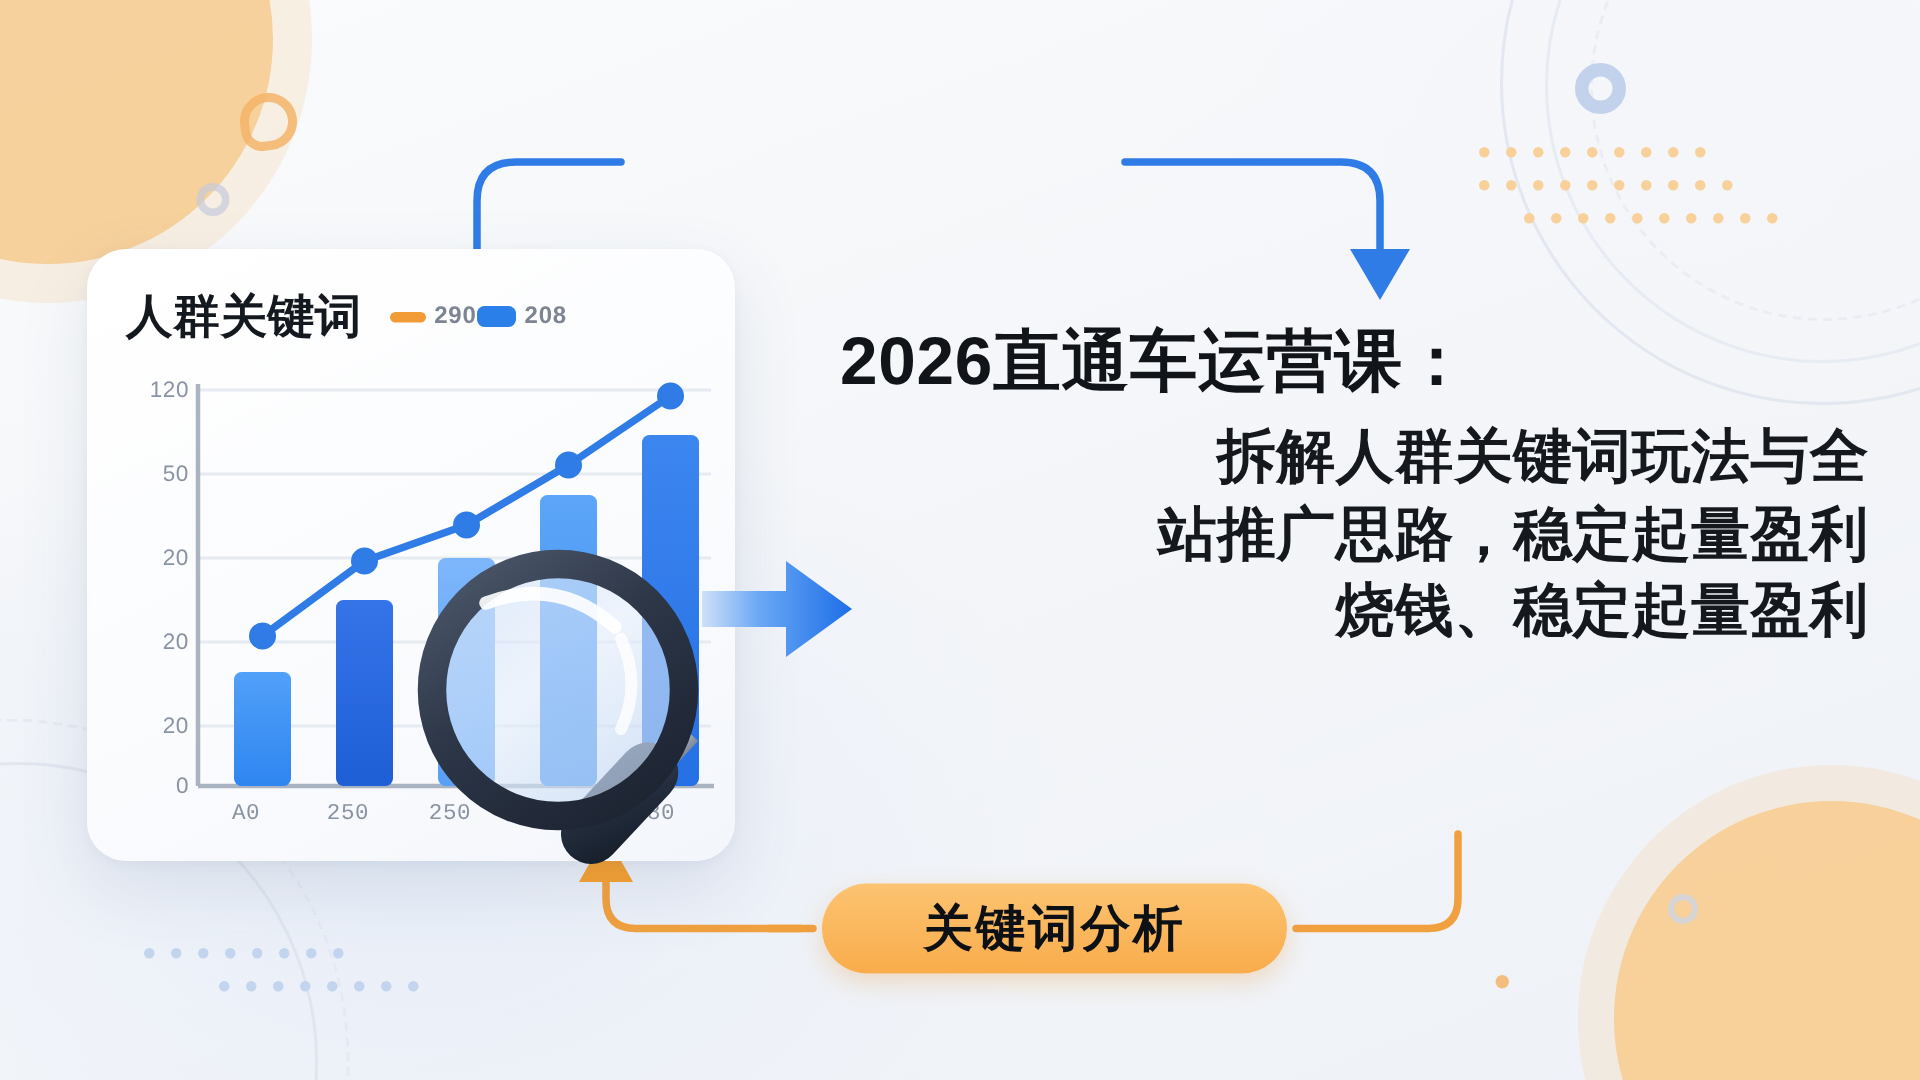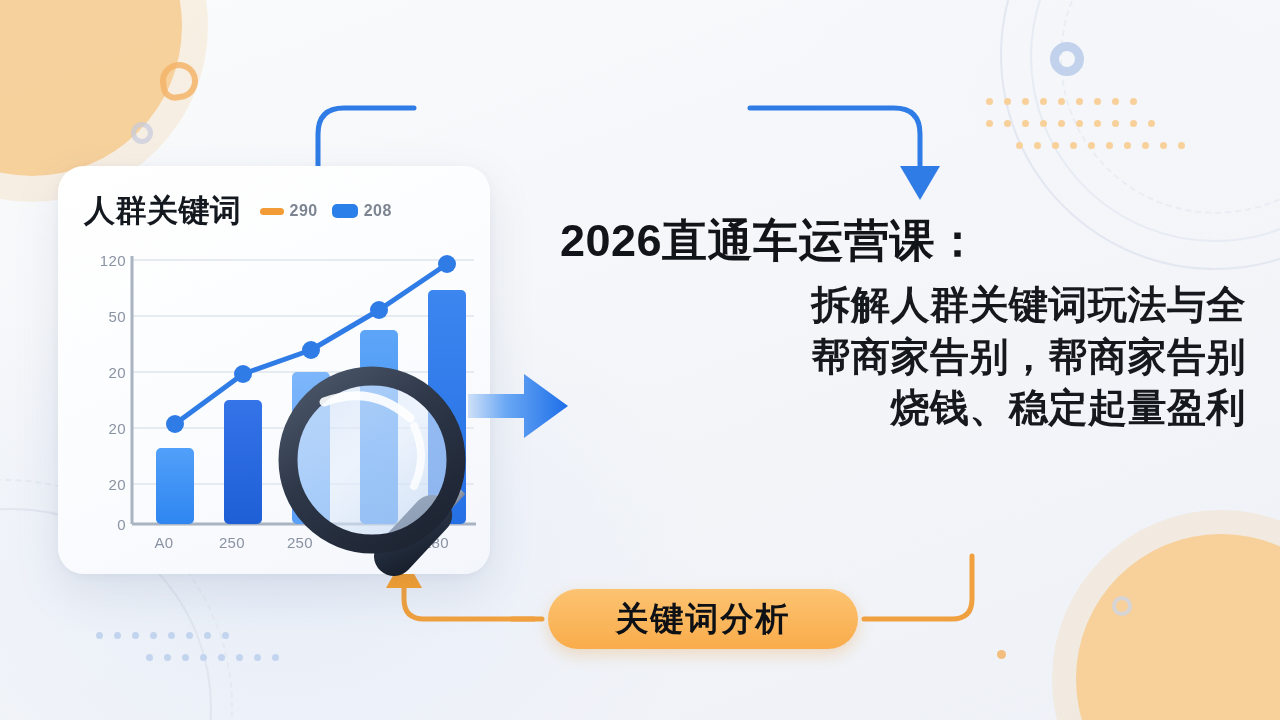--- a/index.html
+++ b/index.html
@@ -102,34 +102,34 @@
   }
   .card-head {
     position: absolute; left: 26px; top: 24px; right: 18px;
     display: flex; align-items: center; gap: 14px;
   }
   .card-title {
     font-size: 31px; font-weight: 700; color: #14181f;
     letter-spacing: 0.5px; white-space: nowrap;
     font-family: "Liberation Sans", "DejaVu Sans", sans-serif;
   }
-  .legend { display: flex; align-items: center; gap: 14px; margin-left: 4px; }
+  .legend { display: flex; align-items: center; margin-left: 4px; }
   .legend-item { display: flex; align-items: center; gap: 6px; }
   .legend-swatch-line { width: 24px; height: 7px; border-radius: 4px; background: #f29c38; }
   .legend-swatch-bar  { width: 26px; height: 14px; border-radius: 5px; background: #2a7fe8; }
   .legend-label { font-size: 16px; color: #7d8592; font-weight: 600; letter-spacing: .5px; }
 
   
   #plot { position: absolute; left: 0; top: 86px; width: 432px; height: 322px; }
   .ylabels { position: absolute; left: 16px; top: 0; width: 52px; height: 272px; }
   .ylabel {
     position: absolute; right: 0; font-size: 15px; color: #8a93a3;
     transform: translateY(-50%); letter-spacing: .4px; font-weight: 500;
   }
-  .xlabels { position: absolute; left: 72px; top: 282px; width: 340px; display: flex; }
+  .xlabels { position: absolute; left: 72px; top: 282px; width: 340px; display: flex; font-family: Liberation Mono, monospace; }
   .xlabel {
     flex: 1; text-align: center; font-size: 15px; color: #8a93a3;
     letter-spacing: .4px; font-weight: 500;
   }
 
   
   #headline {
     position: absolute; left: 560px; top: 214px; width: 686px;
   }
   .headline-main {
@@ -397,18 +397,18 @@
     <path d="M 2 26 L 58 26 L 58 6 L 102 38 L 58 70 L 58 50 L 2 50 Z" fill="url(#arrg)"></path>
   </svg>
 
 
   <div class="pill" id="badge-bottom">关键词分析</div>
 
   <div id="headline">
     <div class="headline-main">2026直通车运营课：</div>
     <div class="headline-sub">
       <div>拆解人群关键词玩法与全</div>
-      <div>帮商家告别，帮商家告别</div>
+      <div>站推广思路，稳定起量盈利</div>
       <div>烧钱、稳定起量盈利</div>
     </div>
   </div>
 
 </div>
 
 </body></html>

